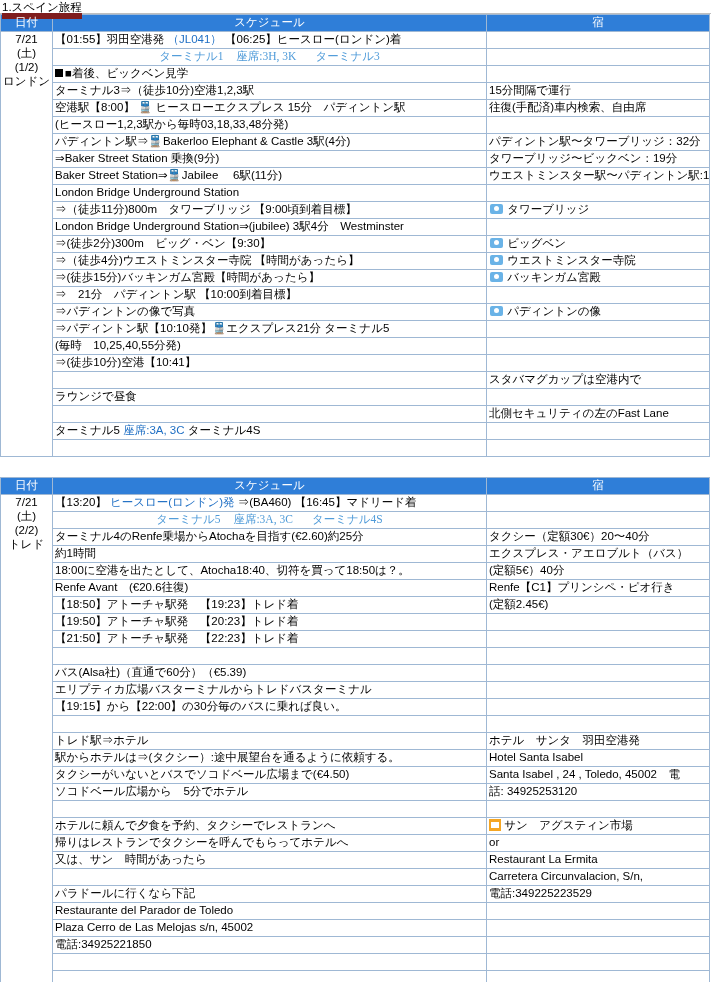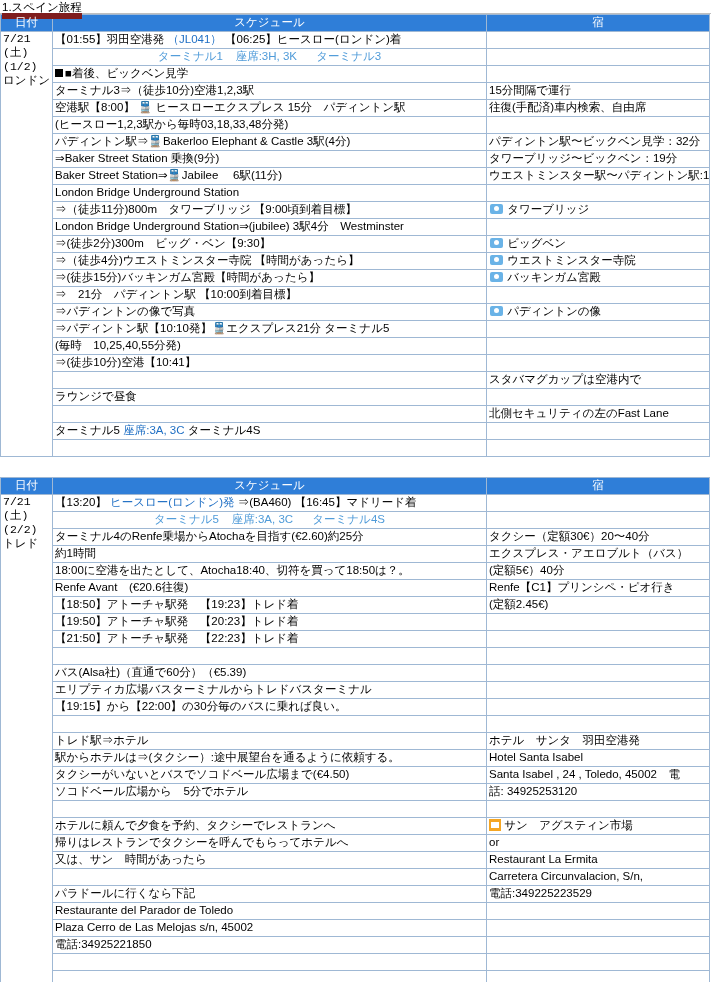--- a/index.html
+++ b/index.html
@@ -50,28 +50,28 @@
     text-align: center;
     font-size: 11.5px;
     height: 18px;
     border: 1px solid #1c5a9e;
   }
   .col-date { width: 52px; }
   .col-sched { width: 434px; }
   .col-stay { width: 223px; }
 
   .datecell {
+    text-align: center;
     font-weight: bold;
     vertical-align: middle;
     font-size: 12px;
     line-height: 15px;
-    font-family: Liberation Mono, monospace;
   }
   .blue { color: #1f6fc4; }
-  .lblue { color: #4f9bd9; }
+  .lblue { color: #4f9bd9; font-family: Liberation Serif, serif; }
   .bold { font-weight: bold; margin-left: 10px; }
   .center { text-align: center; }
 
   .gap {
     height: 20px;
     background: #ffffff;
   }
 
   
   .ico {
@@ -169,21 +169,21 @@
     <tr>
       <td>空港駅【8:00】 🚆 ヒースローエクスプレス 15分　パディントン駅</td>
       <td>往復(手配済)車内検索、自由席</td>
     </tr>
     <tr>
       <td>(ヒースロー1,2,3駅から毎時03,18,33,48分発)</td>
       <td></td>
     </tr>
     <tr>
       <td>パディントン駅⇒🚆Bakerloo Elephant &amp; Castle 3駅(4分)</td>
-      <td>パディントン駅〜ビックベン見学：32分</td>
+      <td>パディントン駅〜タワーブリッジ：32分</td>
     </tr>
     <tr>
       <td>⇒Baker Street Station 乗換(9分)</td>
       <td>タワーブリッジ〜ビックベン：19分</td>
     </tr>
     <tr>
       <td>Baker Street Station⇒🚆Jabilee 　6駅(11分)</td>
       <td>ウエストミンスター駅〜パディントン駅:17分</td>
     </tr>
     <tr>

